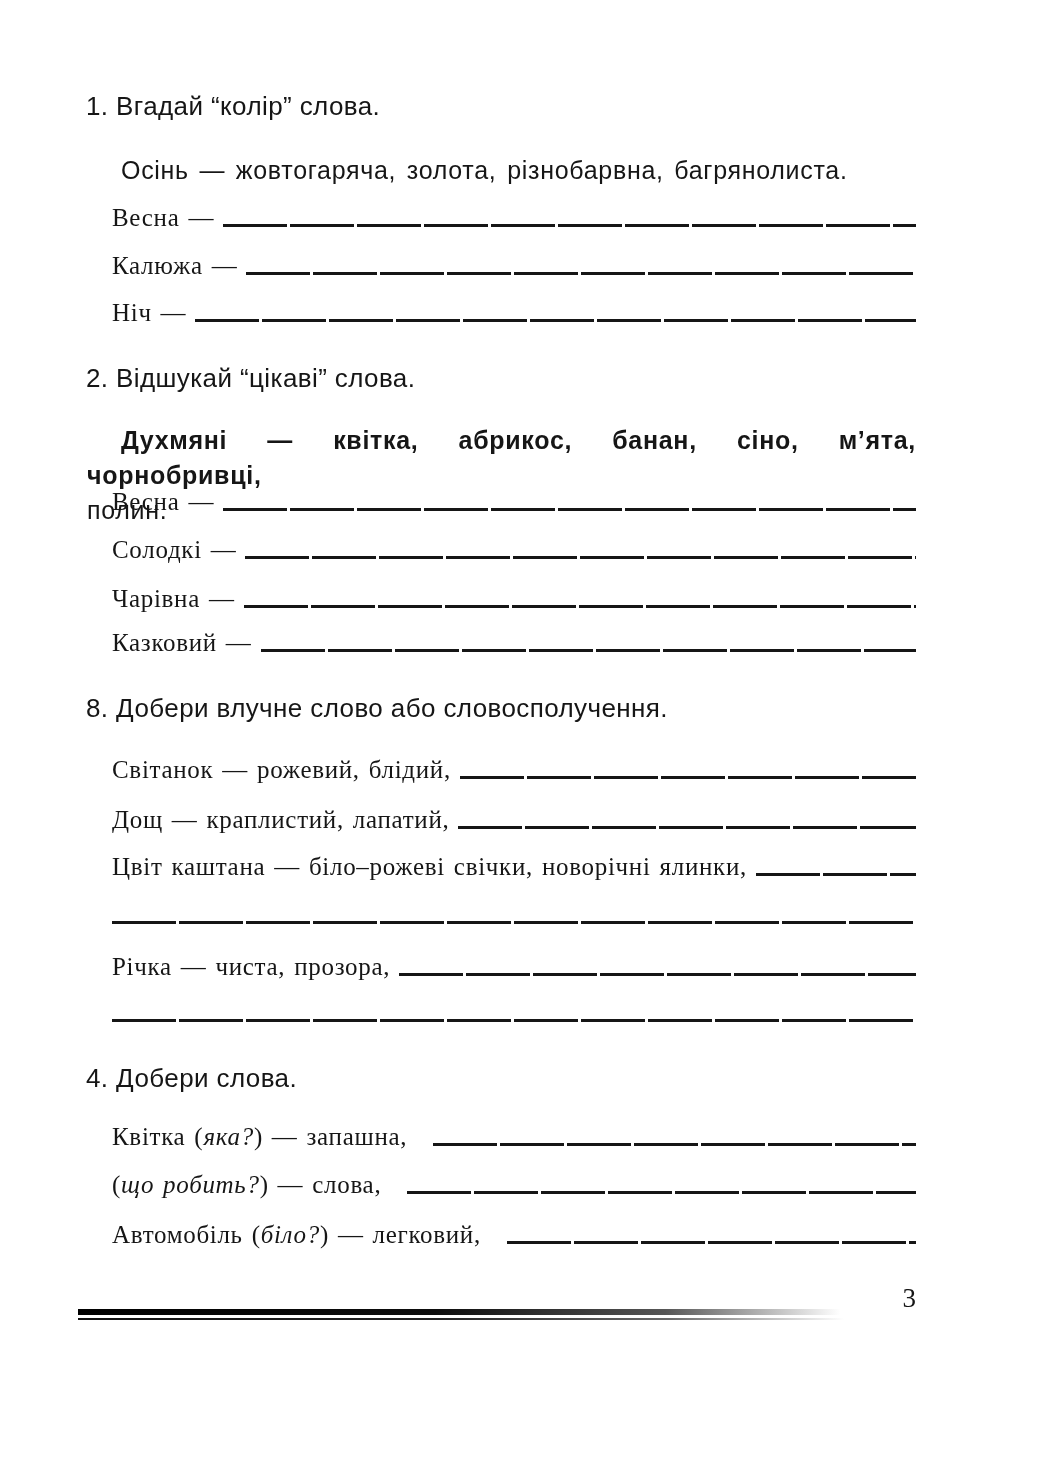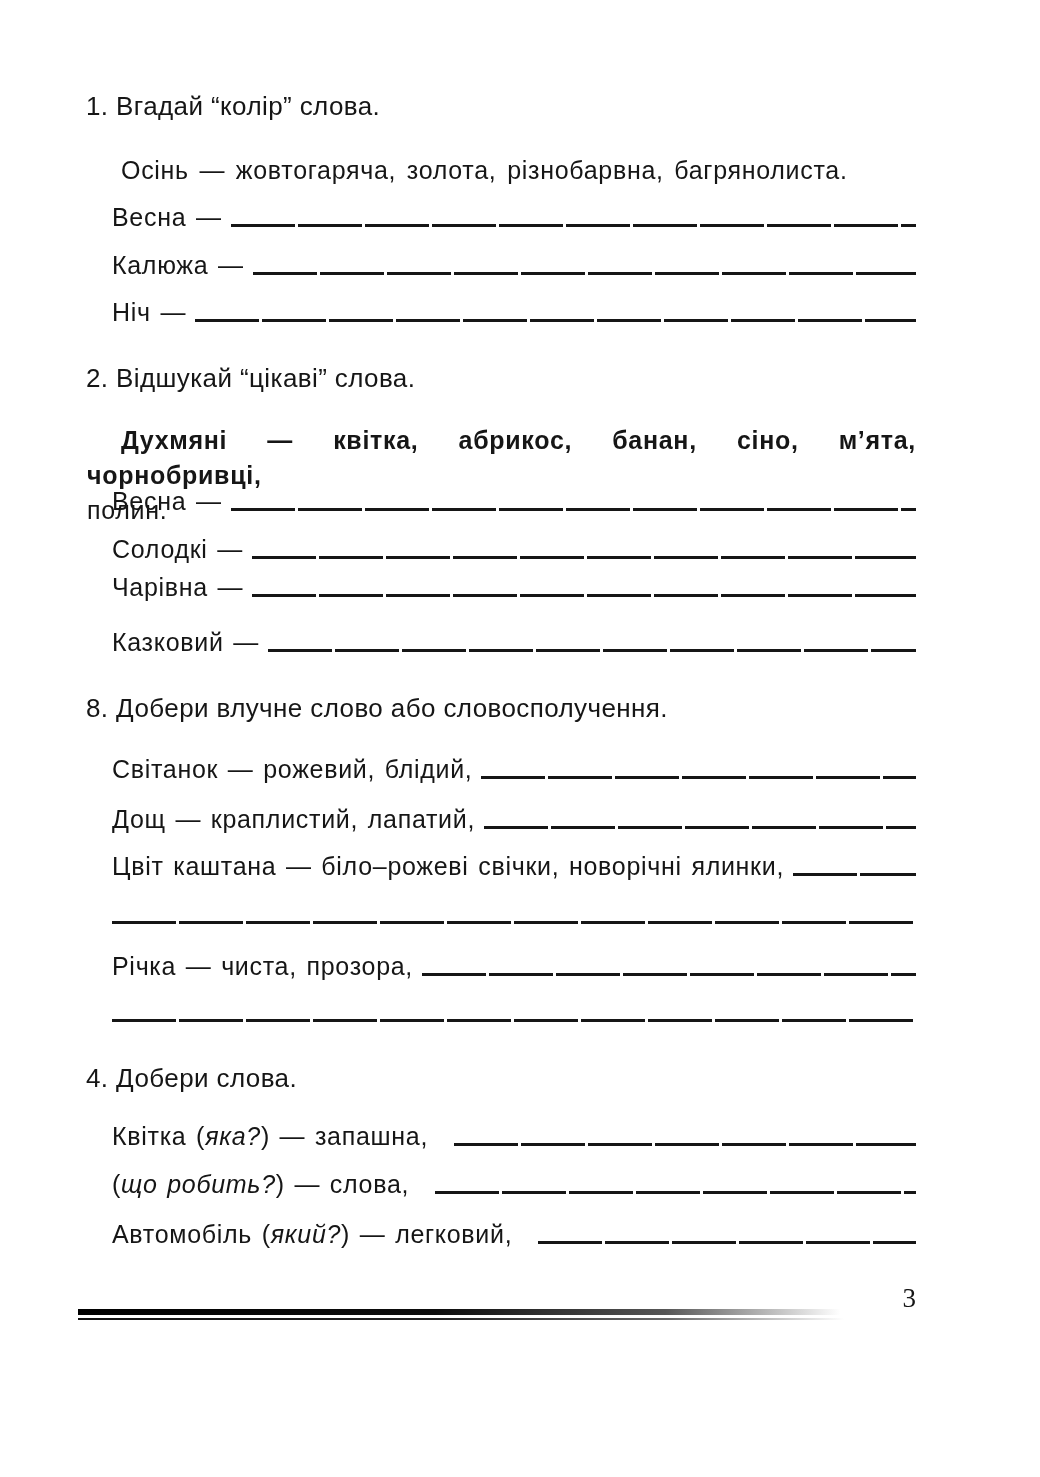--- a/index.html
+++ b/index.html
@@ -35,20 +35,21 @@
     text-indent:34px; white-space:normal;font-weight:bold;
   }
   .row {
     position:absolute; left:34px; right:0; height:34px;
     display:flex; align-items:flex-end;
   }
   .row .label {
     font-size:25px; letter-spacing:0.7px; word-spacing:2px;
     line-height:29px; white-space:pre; padding-right:9px;
     flex:0 0 auto;
+    font-family:Liberation Serif, serif;
   }
   .row .line {
     flex:1 1 auto; height:3px; margin-bottom:5px;
     background-image:repeating-linear-gradient(
       to right,
       #161616 0px, #161616 64px,
       rgba(0,0,0,0) 64px, rgba(0,0,0,0) 67px);
   }
   .sec-4 .row .label { padding-right:26px; }
   .it { font-style:italic; }
@@ -96,21 +97,21 @@
     <h2 class="h">2. Відшукай “цікаві” слова.</h2>
     <p class="ex ex-2"><span class="jline">Духмяні — квітка, абрикос, банан, сіно, м’ята, чорнобривці,</span><span>полин.</span></p>
     <div class="row" style="top:119px">
       <span class="label">Весна —</span>
       <span class="line"></span>
     </div>
     <div class="row" style="top:167px">
       <span class="label">Солодкі —</span>
       <span class="line"></span>
     </div>
-    <div class="row" style="top:205px">
+    <div class="row" style="top:216px">
       <span class="label">Чарівна —</span>
       <span class="line"></span>
     </div>
     <div class="row" style="top:260px">
       <span class="label">Казковий —</span>
       <span class="line"></span>
     </div>
   </section>
 
   <section class="sec sec-3">
@@ -143,21 +144,21 @@
     <h2 class="h">4. Добери слова.</h2>
     <div class="row" style="top:54px">
       <span class="label"><span>Квітка (</span><span class="it">яка?</span><span>) — запашна,</span></span>
       <span class="line"></span>
     </div>
     <div class="row" style="top:102px">
       <span class="label"><span>(</span><span class="it">що робить?</span><span>) — слова,</span></span>
       <span class="line"></span>
     </div>
     <div class="row" style="top:152px">
-      <span class="label"><span>Автомобіль (</span><span class="it">який?</span><span>) — легковий,</span></span>
+      <span class="label"><span>Автомобіль (</span><span class="it">біло?</span><span>) — легковий,</span></span>
       <span class="line"></span>
     </div>
   </section>
 
   <div class="footer">
     <div class="rule-thick"></div>
     <div class="rule-thin"></div>
     <div class="pagenum">3</div>
   </div>
 

